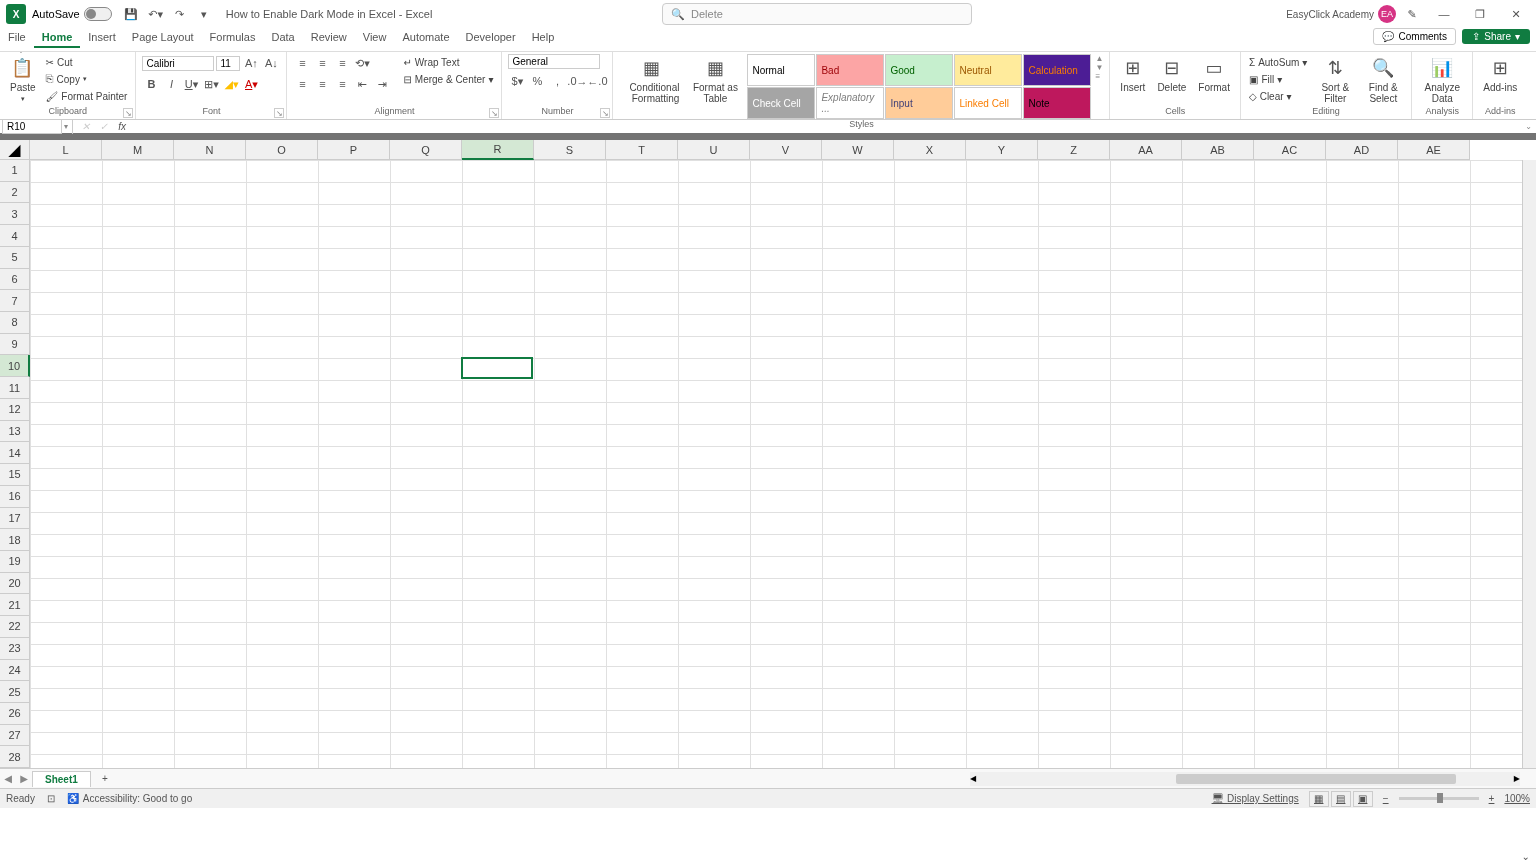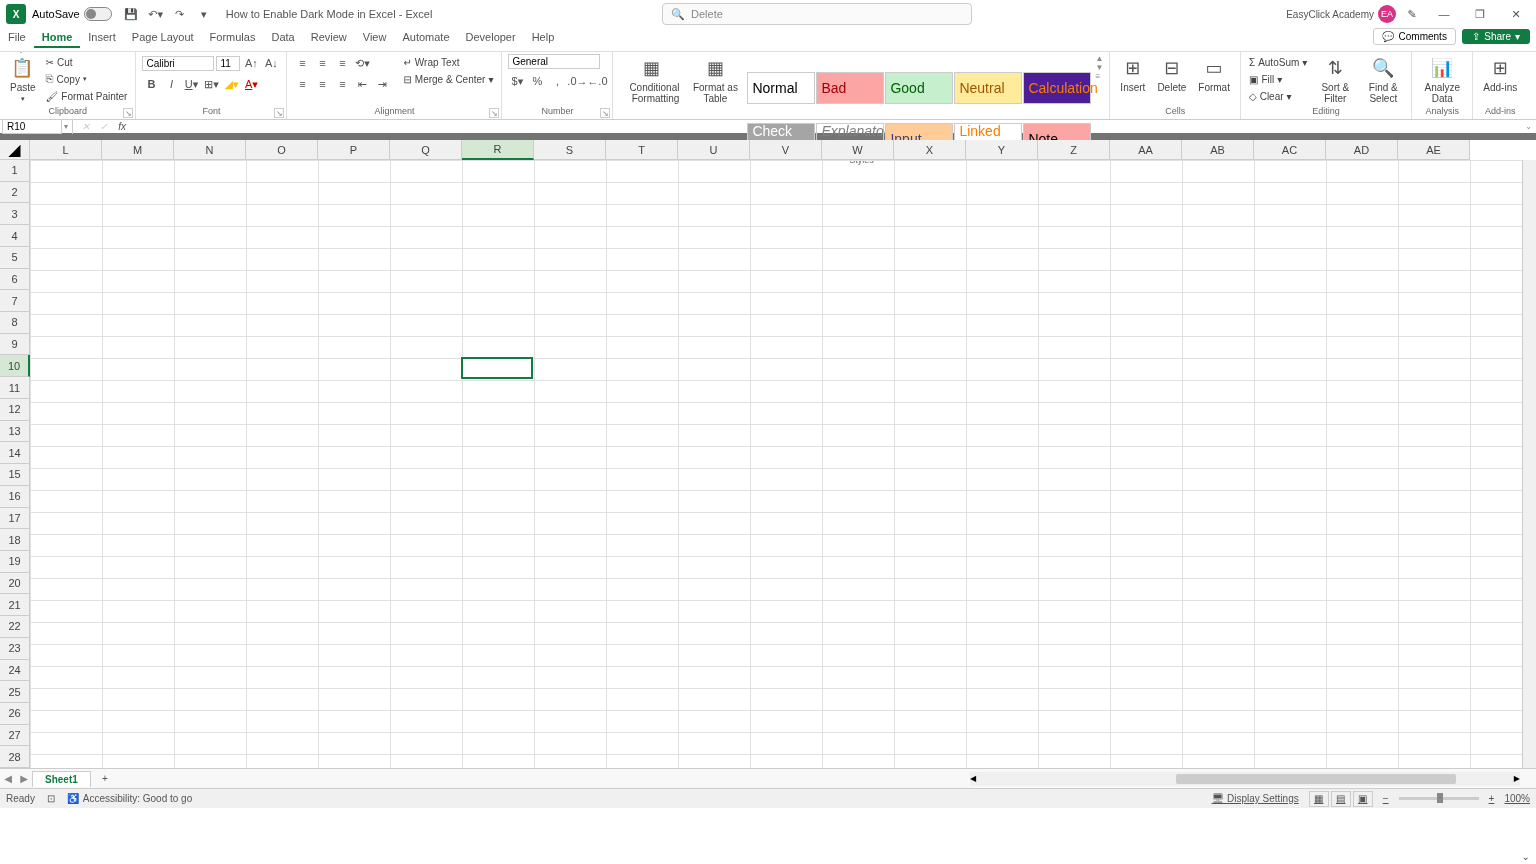--- a/index.html
+++ b/index.html
@@ -30,30 +30,30 @@
 .ribbon { height: 68px; display: flex; background: #fff; border-bottom: 1px solid #ccc; font-size: 10px; }
 .ribbon-group { border-right: 1px solid #e0e0e0; padding: 2px 6px; display: flex; flex-direction: column; justify-content: space-between; position: relative; }
 .group-label { text-align: center; color: #666; font-size: 9px; padding-bottom: 1px; }
 .group-content { display: flex; align-items: flex-start; gap: 4px; flex: 1; }
 .big-btn { display: flex; flex-direction: column; align-items: center; justify-content: center; padding: 2px 4px; color: #444; gap: 2px; }
 .big-btn .icn { width: 24px; height: 24px; display: flex; align-items: center; justify-content: center; font-size: 18px; color: #555; }
 .small-btn-col { display: flex; flex-direction: column; gap: 1px; }
 .small-btn { display: flex; align-items: center; gap: 3px; padding: 1px 2px; color: #444; height: 16px; }
 .dropdown-input { border: 1px solid #ccc; font-size: 10px; padding: 1px 3px; background: #fff; }
 .icon-btn { width: 18px; height: 18px; display: flex; align-items: center; justify-content: center; color: #555; border: none; font-size: 11px; }
-.style-cell { width: 68px; height: 19px; border: 1px solid #ccc; font-size: 14px; padding: 15px 4px; display: flex; align-items: center; margin-top: 18px; }
+.style-cell { width: 68px; height: 19px; border: 1px solid #ccc; font-size: 10px; padding: 15px 4px; display: flex; align-items: center; }
 .style-bad { background: #fca5a5; color: #9c0006; }
 .style-good { background: #c6efce; color: #006100; }
 .style-neutral { background: #ffeb9c; color: #9c5700; }
 .style-calc { background: #4c1d95; color: #fa7d00; }
 .style-check { background: #a5a5a5; color: #fff; }
 .style-explan { color: #7f7f7f; font-style: italic; }
 .style-input { background: #ffcc99; color: #3f3f76; }
 .style-linked { background: #fff; color: #fa7d00; }
-.style-note { background: #fca5a5; }
+.style-note { background: #be185d; }
 .dialog-launcher { position: absolute; bottom: 1px; right: 2px; font-size: 8px; color: #888; border: 1px solid #ccc; width: 10px; height: 10px; display: flex; align-items: center; justify-content: center; }
 .ribbon-collapse { position: absolute; right: 6px; bottom: 2px; color: #555; }
 
 
 .formula-bar { height: 20px; display: flex; align-items: center; border-bottom: 7px solid #737373; font-size: 11px; background: #fff; }
 .name-box { width: 60px; border: 1px solid #ccc; padding: 1px 4px; margin: 0 2px; font-size: 10px; }
 .fx-btn { width: 18px; height: 16px; display: flex; align-items: center; justify-content: center; color: #555; font-style: italic; font-size: 10px; }
 .formula-input { flex: 1; padding: 1px 4px; font-size: 10px; }
 
 

